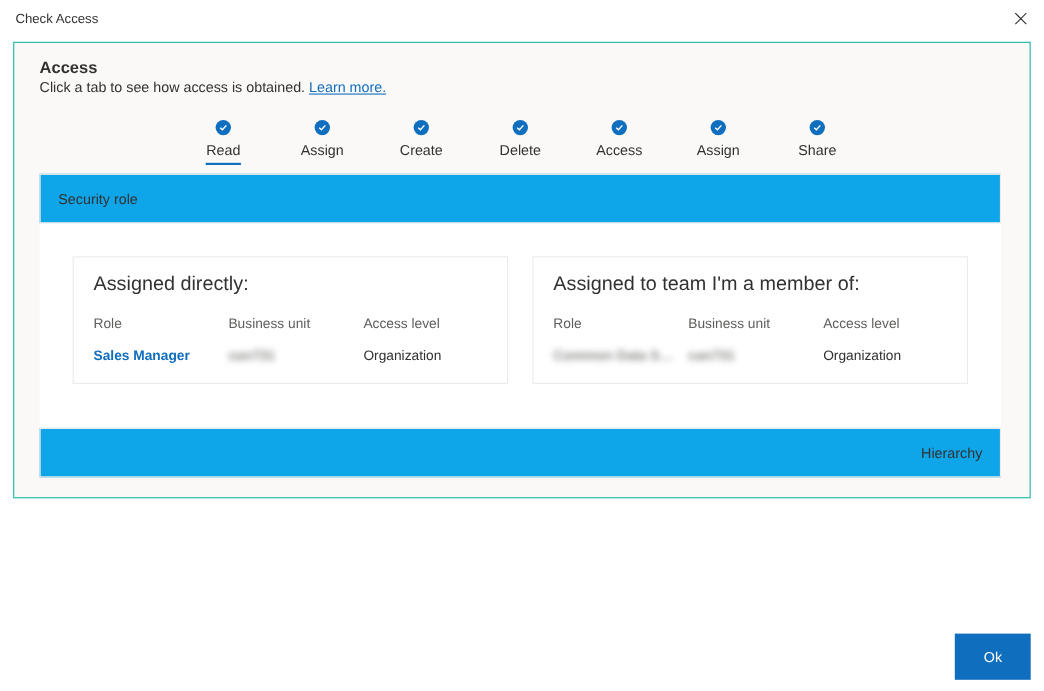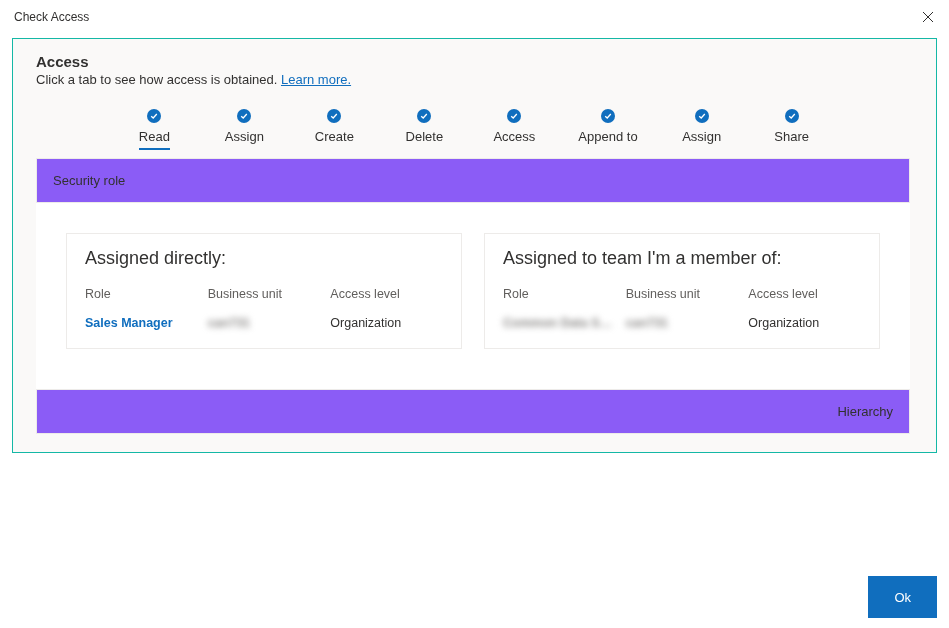--- a/index.html
+++ b/index.html
@@ -82,21 +82,21 @@
   .check-badge svg { display: block; }
   .tab-label {
     font-size: 13px;
     color: #323130;
     padding-bottom: 4px;
   }
   .tab-active .tab-label {
     border-bottom: 2px solid #106ebe;
   }
   .card {
-    background: #8b5cf6;
+    background: #0ea5e9;
     border: 1px solid #edebe9;
     padding: 14px 16px;
   }
   .security-card {
     margin-bottom: 0;
   }
   .card-heading {
     font-size: 13px;
     font-weight: 400;
   }
@@ -225,28 +225,20 @@
           </svg>
       </span>
       <span class="tab-label">Access</span>
     </div>
     <div class="tab-item">
       <span class="check-badge">
         <svg width="8" height="8" viewBox="0 0 10 10">
             <polyline points="1.5,5.2 4,7.5 8.5,2.5" fill="none" stroke="#fff" stroke-width="1.6"></polyline>
           </svg>
       </span>
-      <span class="tab-label">Append to</span>
-    </div>
-    <div class="tab-item">
-      <span class="check-badge">
-        <svg width="8" height="8" viewBox="0 0 10 10">
-            <polyline points="1.5,5.2 4,7.5 8.5,2.5" fill="none" stroke="#fff" stroke-width="1.6"></polyline>
-          </svg>
-      </span>
       <span class="tab-label">Assign</span>
     </div>
     <div class="tab-item">
       <span class="check-badge">
         <svg width="8" height="8" viewBox="0 0 10 10">
             <polyline points="1.5,5.2 4,7.5 8.5,2.5" fill="none" stroke="#fff" stroke-width="1.6"></polyline>
           </svg>
       </span>
       <span class="tab-label">Share</span>
     </div>

